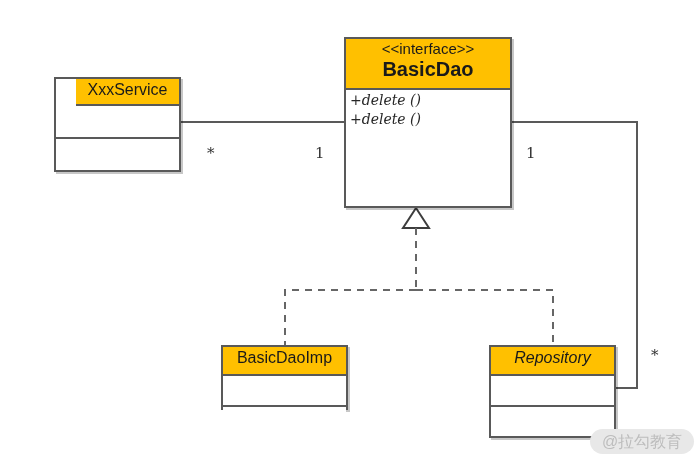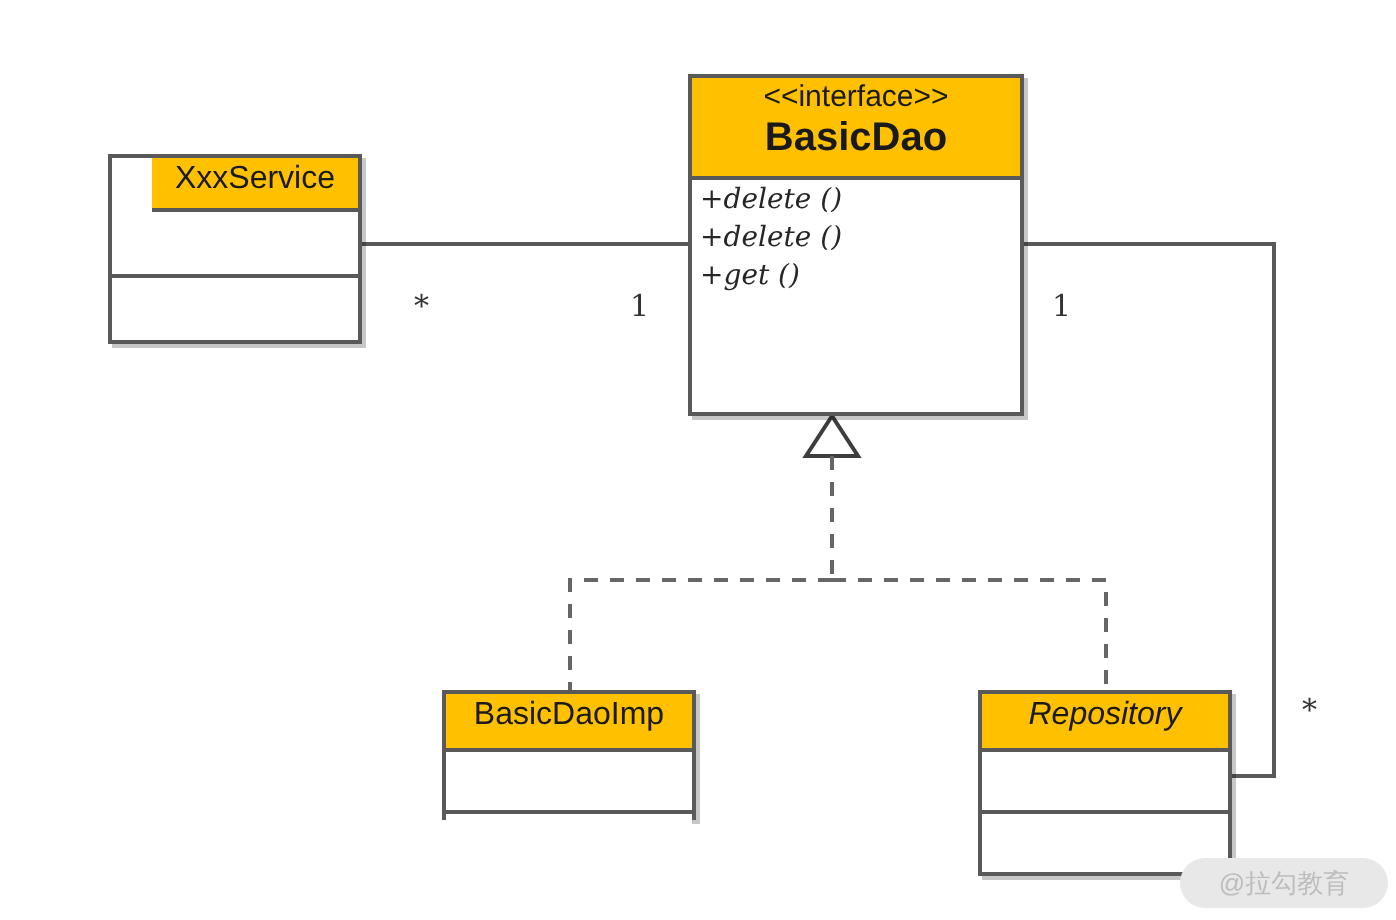--- a/index.html
+++ b/index.html
@@ -117,21 +117,21 @@
   
   #watermark {
     position: absolute;
     left: 590px;
     top: 429px;
     width: 104px;
     height: 25px;
     border-radius: 13px;
     background: #e8e8e8;
     color: #bdbdbd;
-    font-size: 13px;
+    font-size: 16px;
     line-height: 25px;
     text-align: center;
     white-space: nowrap;
   }
 </style>
 </head>
 <body>
 
 <div id="canvas">
 
@@ -170,21 +170,20 @@
   </div>
 
   <div class="uml-box" id="box-basicdao">
     <div class="uml-header">
       <span class="stereotype">&lt;&lt;interface&gt;&gt;</span>
       <span class="cname">BasicDao</span>
     </div>
     <div class="uml-ops methods">
       <div class="method">+delete ()</div>
       <div class="method">+delete ()</div>
-      <div class="method">+get ()</div>
     </div>
   </div>
 
   <div class="uml-box" id="box-basicdaoimp">
     <div class="uml-header">
       <span class="cname-plain">BasicDaoImp</span>
     </div>
     <div class="uml-attrs"></div>
     <div class="uml-ops"></div>
   </div>

